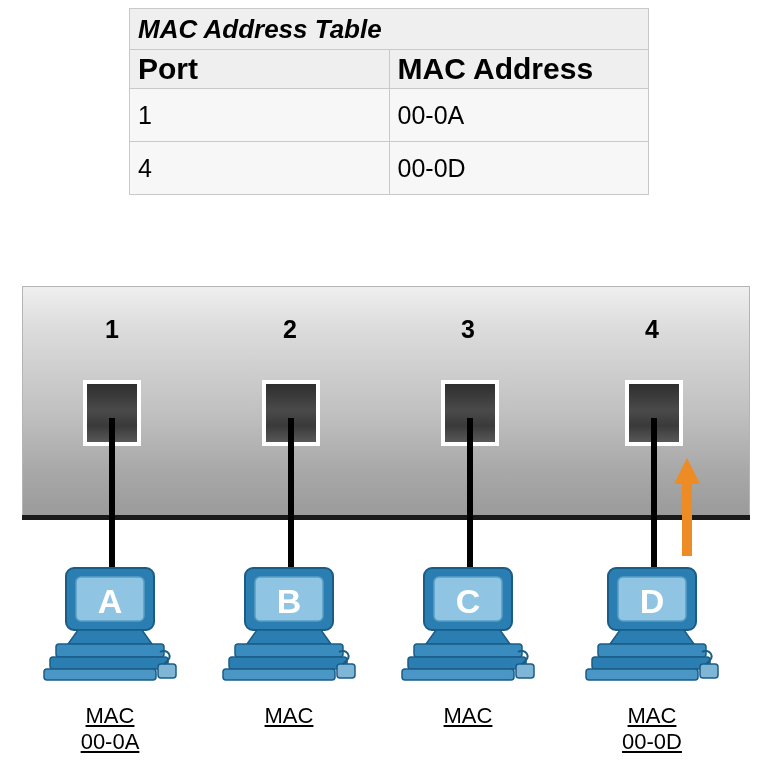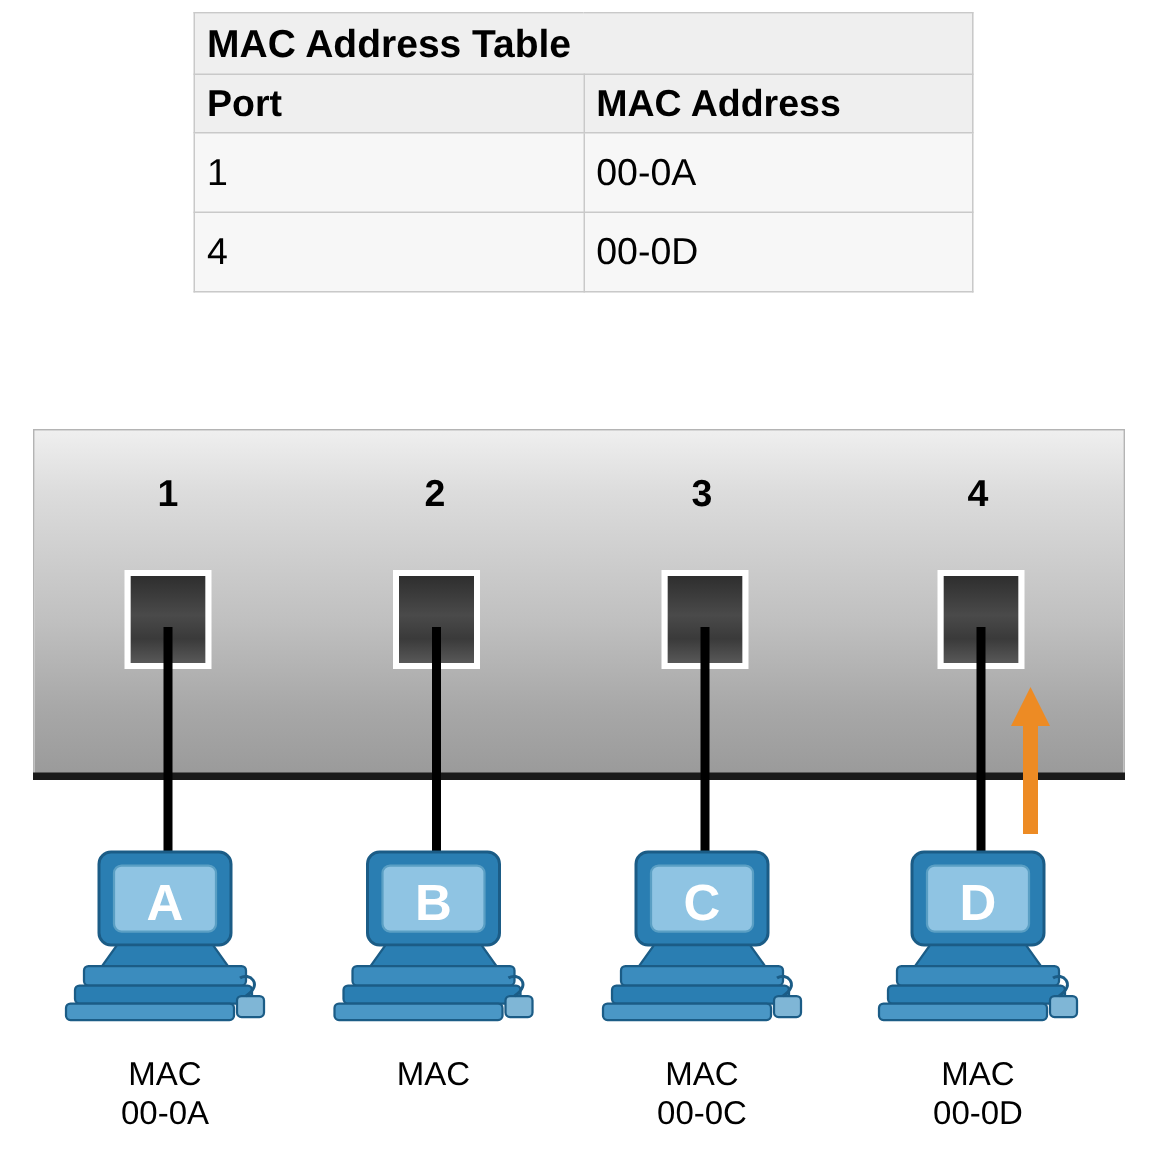--- a/index.html
+++ b/index.html
@@ -30,24 +30,25 @@
     text-align: left;
     vertical-align: middle;
     color: #000;
   }
   .tbl-title {
     background: #efefef;
     font-size: 26px;
     font-weight: bold;
     height: 36px;
     line-height: 30px;
+    font-style: italic;
   }
   .tbl-head {
     background: #efefef;
-    font-size: 25px;
+    font-size: 30px;
     font-weight: bold;
     height: 34px;
   }
   .tbl-cell {
     background: #f7f7f7;
     font-size: 25px;
     font-weight: normal;
     height: 48px;
   }
   .col-port { width: 128px; }
@@ -104,20 +105,21 @@
     top: 560px;
   }
   .pc-label {
     position: absolute;
     width: 160px;
     text-align: center;
     font-size: 22px;
     line-height: 26px;
     color: #000;
     top: 703px;
+    text-decoration: underline;
   }
   .mac-line2 { letter-spacing: 0px; }
 
   
   #arrow {
     position: absolute;
     left: 673px;
     top: 458px;
     width: 28px;
     height: 98px;
@@ -226,18 +228,17 @@
 
 <div class="pc-label" style="left:30px">
   <div>MAC</div>
   <div class="mac-line2">00-0A</div>
 </div>
 <div class="pc-label" style="left:209px">
   <div>MAC</div>
 </div>
 <div class="pc-label" style="left:388px">
   <div>MAC</div>
-  <div class="mac-line2">00-0C</div>
 </div>
 <div class="pc-label" style="left:572px">
   <div>MAC</div>
   <div class="mac-line2">00-0D</div>
 </div>
 
 </body></html>

